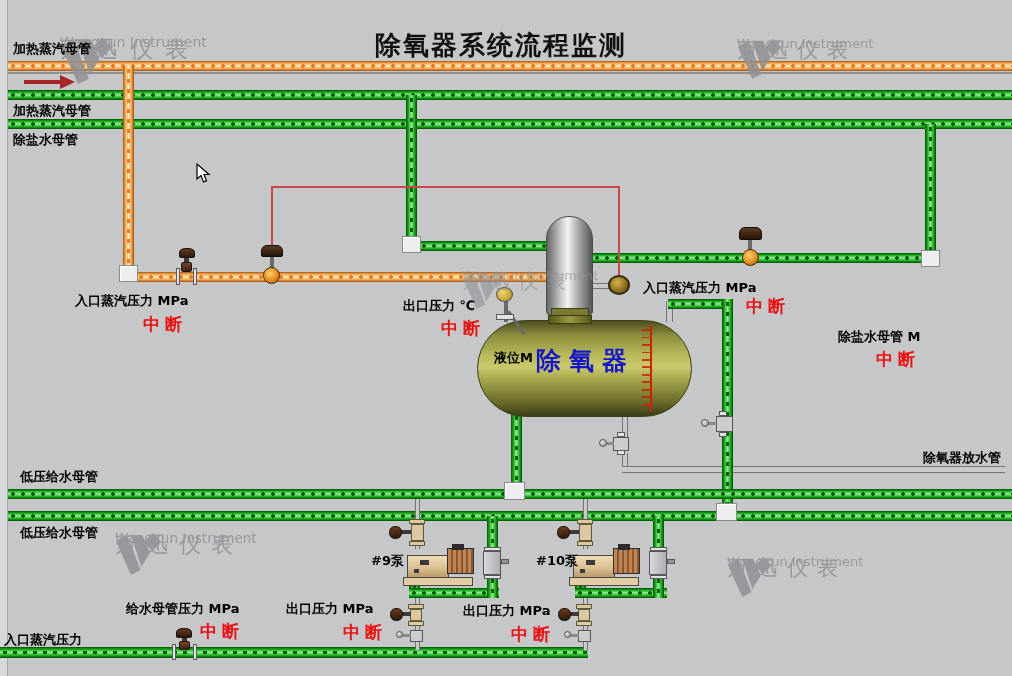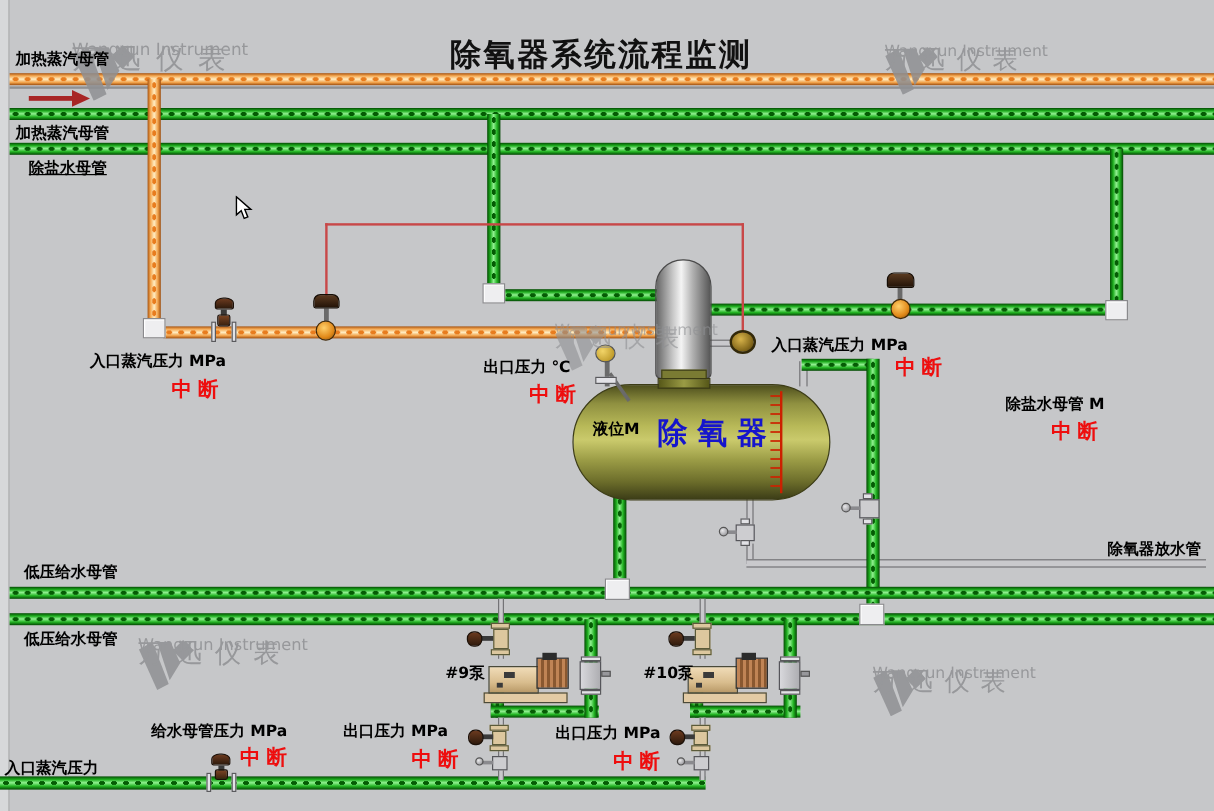--- a/index.html
+++ b/index.html
@@ -134,21 +134,21 @@
   <div class="gph" style="left:590px;top:283px;width:20px;height:6px;"></div>
   <div class="dome"></div>
   <div class="domecollar"></div>
   <div class="domeflange"></div>
   <div class="bfly" style="left:608px;top:275px;width:22px;height:20px;"></div>
 
   <div class="tank"></div>
   <div class="ruler-line"></div>
   <div class="ruler-ticks"></div>
   <div class="lbl" style="left:494px;top:349px;z-index:5;">液位M</div>
-  <div class="tankname" style="left:548px;top:344px;z-index:5;">除氧器</div>
+  <div class="tankname" style="left:536px;top:344px;z-index:5;">除氧器</div>
 
   <div>
     <div class="stem" style="left:504px;top:294px;width:4px;height:28px;"></div>
     <div class="gvk" style="left:496px;top:287px;width:17px;height:15px;background:radial-gradient(circle at 35% 35%,#f2d468,#b08a18);"></div>
     <div class="stem" style="left:507px;top:312px;width:3px;height:28px;transform:rotate(-35deg);transform-origin:top left;"></div>
     <div class="flg" style="left:496px;top:314px;width:18px;height:6px;"></div>
   </div>
 
   <div class="vp-g" style="left:511px;top:413px;height:80px;"></div>
   <div class="ebox" style="left:504px;top:482px;width:21px;height:18px;"></div>
@@ -257,21 +257,21 @@
   <div>
     <div class="flg" style="left:172px;top:644px;width:4px;height:16px;"></div>
     <div class="flg" style="left:193px;top:644px;width:4px;height:16px;"></div>
     <div class="xhead" style="left:176px;top:628px;width:16px;height:10px;"></div>
     <div class="xneck" style="left:182px;top:638px;width:5px;height:5px;"></div>
     <div class="xbody" style="left:179px;top:641px;width:11px;height:9px;"></div>
   </div>
 
   <div class="lbl" style="left:13px;top:40px;">加热蒸汽母管</div>
   <div class="lbl" style="left:13px;top:102px;">加热蒸汽母管</div>
-  <div class="lbl" style="left:24px;top:131px;text-decoration:underline;">除盐水母管</div>
+  <div class="lbl" style="left:13px;top:131px;">除盐水母管</div>
   <div class="lbl" style="left:20px;top:468px;">低压给水母管</div>
   <div class="lbl" style="left:20px;top:524px;">低压给水母管</div>
   <div class="lbl" style="left:4px;top:631px;">入口蒸汽压力</div>
   <div class="lbl" style="left:923px;top:449px;">除氧器放水管</div>
 
   <div class="lbl" style="left:75px;top:292px;">入口蒸汽压力 MPa</div>
   <div class="alarm" style="left:143px;top:313px;">中断</div>
 
   <div class="lbl" style="left:403px;top:297px;">出口压力 ℃</div>
   <div class="alarm" style="left:441px;top:317px;">中断</div>

